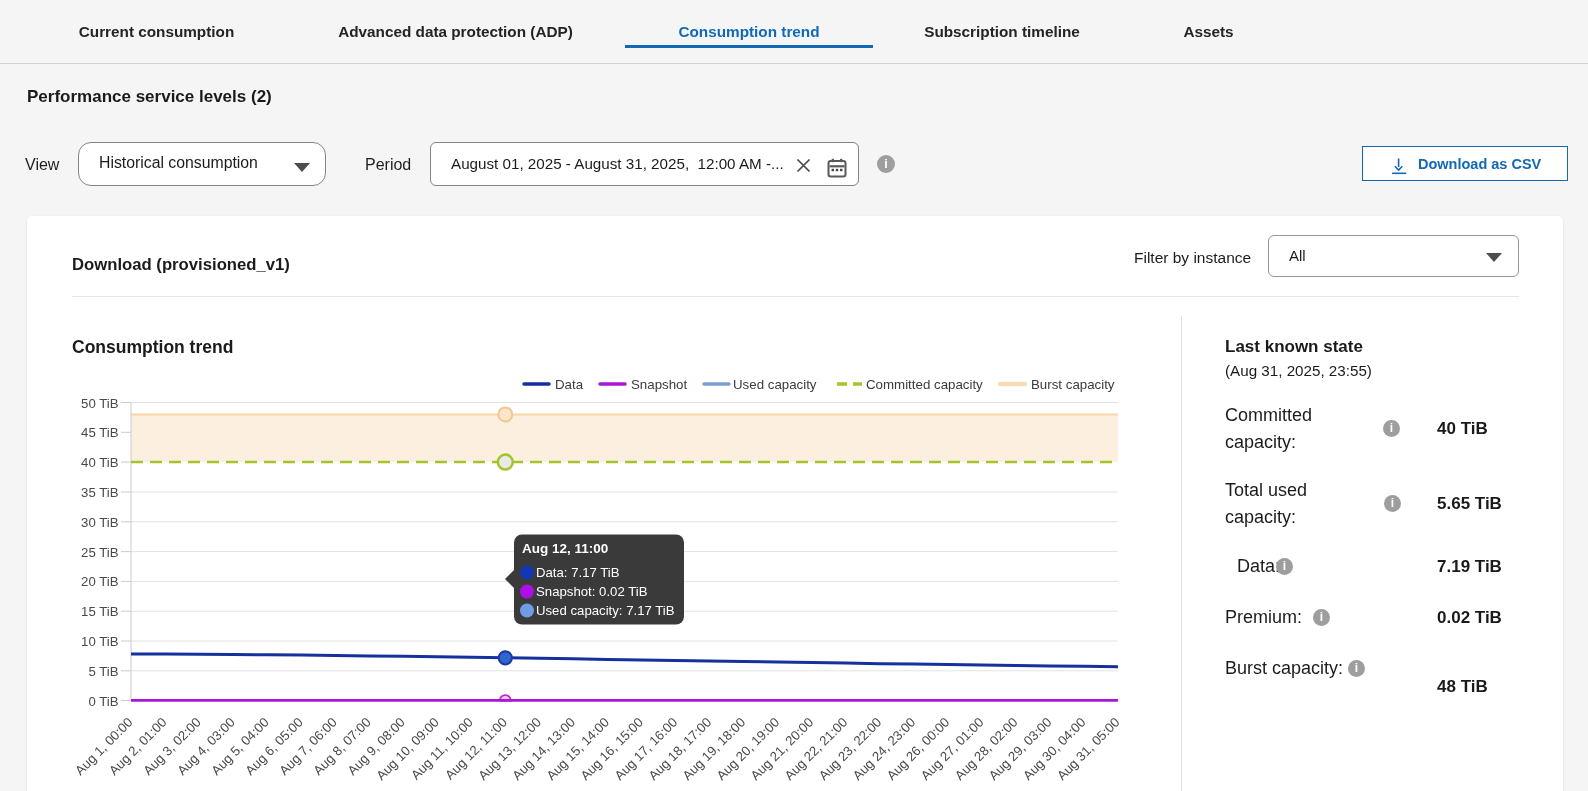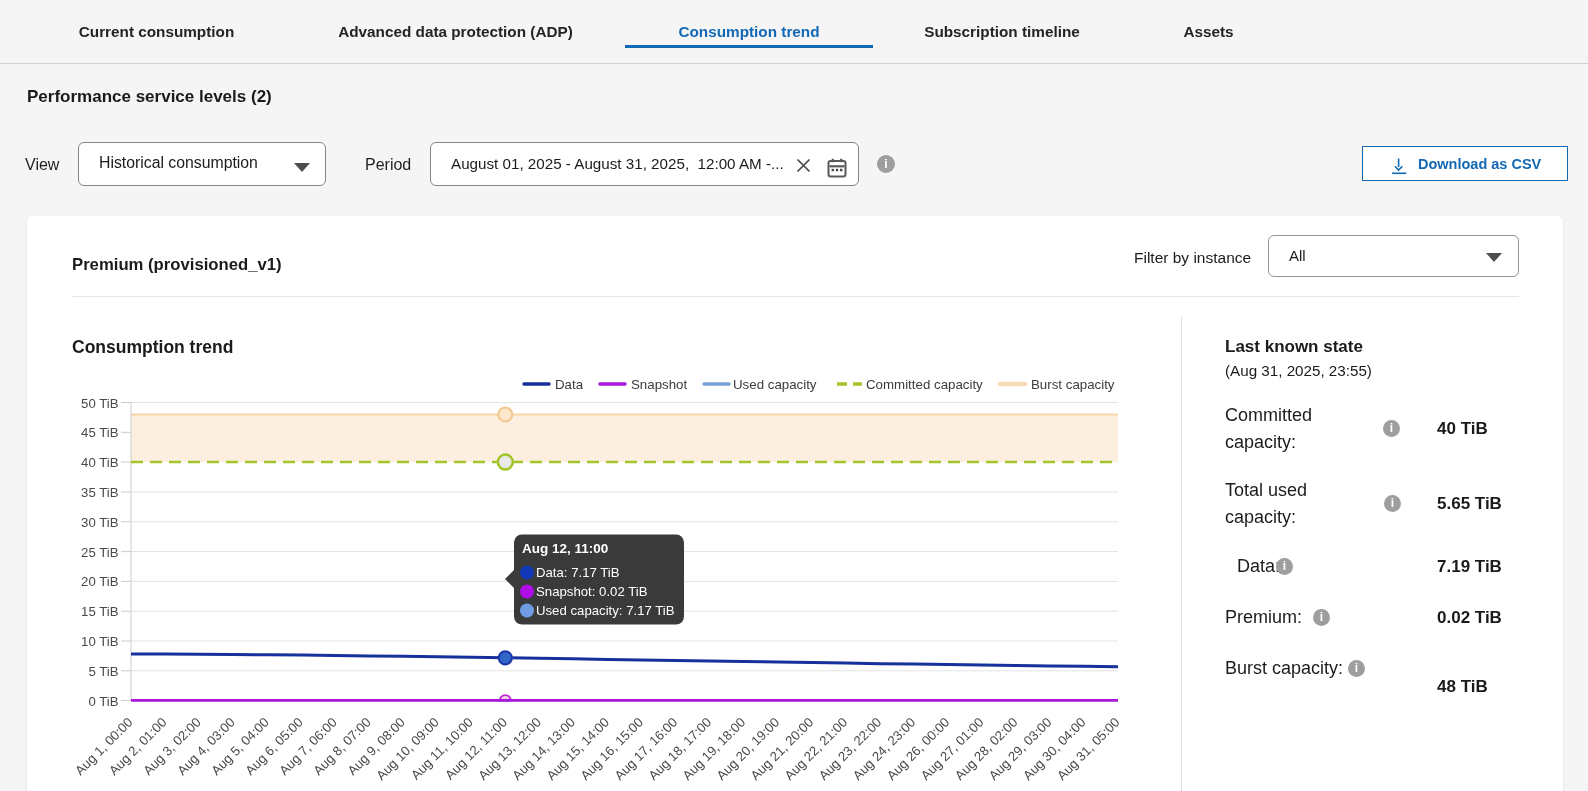--- a/index.html
+++ b/index.html
@@ -56,21 +56,21 @@
   <div class="tab" style="left:286px; width:339px;">Advanced data protection (ADP)</div>
   <div class="tab active" style="left:625px; width:248px;">Consumption trend</div>
   <div class="tab" style="left:873px; width:258px;">Subscription timeline</div>
   <div class="tab" style="left:1131px;width:155px;">Assets</div>
   <div id="tabline"></div>
 </div>
 
 <div id="psl">Performance service levels (2)</div>
 
 <div class="lbl" style="left:25px; top:156px;">View</div>
-<div class="field" style="left:78px; width:248px;">
+<div class="field" style="left:78px; width:248px;border-radius:13px;">
   <span style="position:absolute; left:20px; top:11px; font-size:15.8px;">Historical consumption</span>
   <div class="caret" style="right:15px; top:20px;"></div>
 </div>
 
 <div class="lbl" style="left:365px; top:156px;">Period</div>
 <div class="field" style="left:430px; width:429px;">
   <span style="position:absolute; left:20px; top:12px; white-space:nowrap;">August 01, 2025 - August 31, 2025,&nbsp; 12:00 AM -...</span>
   <svg class="abs" style="left:365px; top:15px;" width="15" height="15" viewBox="0 0 15 15">
     <path d="M1.5 1.5 L13.5 13.5 M13.5 1.5 L1.5 13.5" stroke="#4a4a4a" stroke-width="1.7"></path>
   </svg>
@@ -92,21 +92,21 @@
   <svg class="abs" style="left:28px; top:10px;" width="17" height="18" viewBox="0 0 17 18">
     <g stroke="#1268b3" stroke-width="1.6" fill="none">
       <path d="M7.6 1.6 V10 M3.9 9.3 L7.6 13 L11.3 9.3"></path>
       <line x1="1.1" y1="16.3" x2="15.3" y2="16.3"></line>
     </g>
   </svg>
   <span style="position:absolute; left:55px; top:9px; font-size:14.5px; font-weight:700; color:#1268b3;">Download as CSV</span>
 </div>
 
 <div id="card"></div>
-<div id="premium">Premium (provisioned_v1)</div>
+<div id="premium">Download (provisioned_v1)</div>
 <div id="filtlbl">Filter by instance</div>
 <div id="alldd">
   <span style="position:absolute; left:20px; top:11px; font-size:15px;">All</span>
   <div class="caret" style="right:16px; top:17px;"></div>
 </div>
 <div id="hr1"></div>
 <div id="ctrend">Consumption trend</div>
 <div id="vdiv"></div>
 
 <svg class="abs" style="left:0; top:0;" width="1588" height="791" viewBox="0 0 1588 791">

